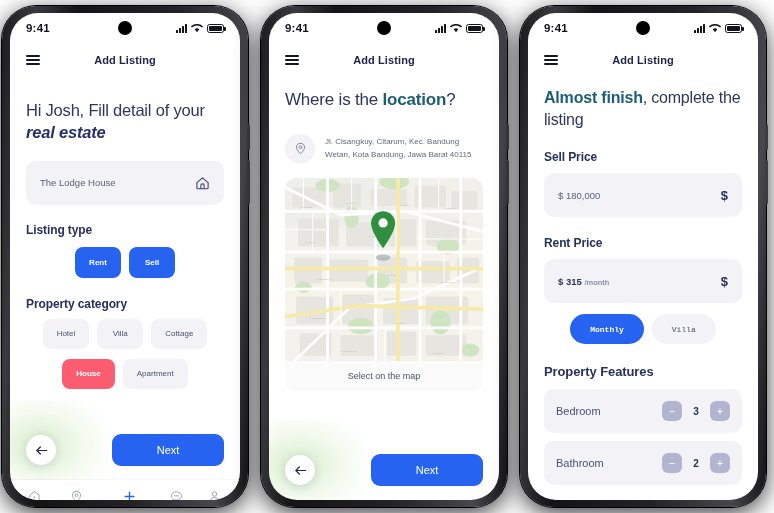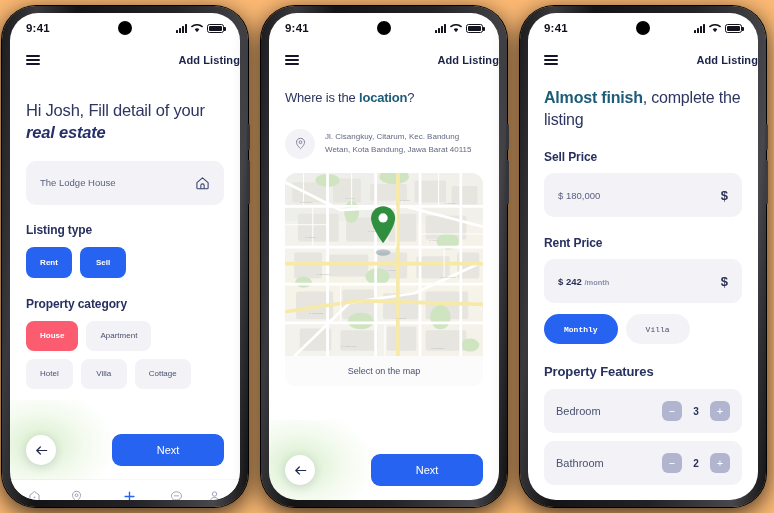--- a/index.html
+++ b/index.html
@@ -2,21 +2,21 @@
 <html><head>
 <meta charset="utf-8">
 <style>
   * { box-sizing: border-box; margin: 0; padding: 0; }
   html, body {
     width: 774px; height: 513px;
     background: #000000;
     font-family: "Liberation Sans", sans-serif;
     overflow: hidden;
   }
-  .stage { position: relative; width: 774px; height: 513px; background: #fdba74; padding-left: 36px; }
+  .stage { position: relative; width: 774px; height: 513px; background: #ffffff; padding-left: 36px; }
 
   
   .phone {
     position: absolute; top: 6px; width: 246px; height: 501px;
     background: linear-gradient(95deg,#1b1b1d 0%,#3a3a3e 12%,#141416 26%,#232327 60%,#47474c 88%,#131315 100%);
     border-radius: 34px;
     padding: 7px 8px;
     box-shadow: 0 0 0 1px #000, 0 6px 24px rgba(0,0,0,.8);
   }
   #phone-1 { left: 2px; }
@@ -45,21 +45,21 @@
   .bars i:nth-child(3){height:7px}.bars i:nth-child(4){height:9px}
   .batt { width: 17px; height: 9px; border: 1.3px solid #14141f; border-radius: 2.5px; position: relative; }
   .batt::after { content:''; position:absolute; left:1px; top:1px; bottom:1px; right:1px; background:#14141f; border-radius:1px; }
   .batt::before { content:''; position:absolute; right:-3px; top:2.5px; width:1.6px; height:3.5px; background:#14141f; border-radius:0 1px 1px 0; }
 
   
   .appbar { height: 34px; display: flex; align-items: center; padding: 0 16px; position: relative; }
   .hamburger { width: 14px; display:flex; flex-direction:column; gap:2.5px; cursor:pointer; }
   .hamburger span { display:block; height:1.8px; background:#14142b; border-radius:1px; }
   .appbar-title {
-    position:absolute; left:0; right:0; text-align:right;
+    position:absolute; left:0; right:0; text-align:center;
     font-size: 11px; font-weight: bold; color:#1c2348; letter-spacing:.1px;
   }
 
   
   .content { padding: 0 16px; position: relative; height: calc(100% - 64px); }
 
   h1.headline {
     font-size: 16.5px; line-height: 1.35; color: #2e3560; font-weight: normal;
     letter-spacing: -.2px;
   }
@@ -70,21 +70,21 @@
 
   .field {
     background:#f2f2f7; border-radius: 10px; height: 44px;
     display:flex; align-items:center; justify-content:space-between; padding: 0 14px;
   }
   .field-text { font-size: 9.5px; color:#5b617e; }
   .field-text b { color:#2a3157; font-weight:bold; }
   .field-text .unit { font-size: 7.5px; color:#8c90a8; font-weight:bold; }
   .dollar { font-size: 13px; color:#2a3157; font-weight:bold; }
 
-  .chip-row { display:flex; gap: 8px; flex-wrap: wrap; }
+  .chip-row { display:flex; gap: 8px; flex-wrap: wrap; justify-content: center; }
   .chip {
     border-radius: 8px; display:flex; align-items:center; justify-content:center;
     font-size: 8px; color:#4b5170; background:#f2f2f7; cursor:pointer;
     height: 30px; padding: 0 14px; font-weight: 500;
   }
   .chip.sq { height: 31px; min-width: 46px; }
   .chip.blue { background:#2563f0; color:#fff; font-weight:bold; }
   .chip.coral { background:#fb5c70; color:#fff; font-weight:bold; }
   .chip.pill { border-radius: 16px; height: 30px; padding: 0 20px; font-family: Liberation Mono, monospace; }
   .chip.pill.blue { background:#2563f0; }
@@ -199,28 +199,28 @@
           </svg>
         </div>
 
         <div class="section-title" style="margin-top:18px">Listing type</div>
         <div class="chip-row" style="margin-top:10px">
           <div class="chip sq blue">Rent</div>
           <div class="chip sq blue">Sell</div>
         </div>
 
         <div class="section-title" style="margin-top:19px">Property category</div>
-        <div class="chip-row" style="margin-top:10px">
-          <div class="chip coral" style="min-width:52px">House</div>
-          <div class="chip" style="min-width:52px">Apartment</div>
-        </div>
         <div class="chip-row" style="margin-top:8px">
           <div class="chip" style="min-width:46px">Hotel</div>
           <div class="chip" style="min-width:46px">Villa</div>
           <div class="chip" style="min-width:46px">Cottage</div>
+        </div>
+        <div class="chip-row" style="margin-top:10px">
+          <div class="chip coral" style="min-width:52px">House</div>
+          <div class="chip" style="min-width:52px">Apartment</div>
         </div>
 
         <div class="bottom-actions" style="bottom:56px">
           <div class="glow"></div>
           <div class="back-btn">
             <svg width="13" height="11" viewBox="0 0 16 13">
               <path d="M14.4 6.5 H2.4 M6.6 2.2 L2.2 6.5 L6.6 10.8" stroke="#22284e" stroke-width="1.5" fill="none" stroke-linecap="round" stroke-linejoin="round"></path>
             </svg>
           </div>
           <button class="next-btn">Next</button>
@@ -292,21 +292,21 @@
       <div class="appbar">
         <div class="hamburger">
             <span></span>
             <span></span>
             <span></span>
           </div>
         <div class="appbar-title">Add Listing</div>
       </div>
 
       <div class="content">
-        <h1 class="headline" style="margin-top:12px; font-size:13px">
+        <h1 class="headline" style="margin-top:12px; font-size:17px">
           <span>Where is the </span><span class="accent-teal">location</span><span>?</span>
         </h1>
 
         <div style="display:flex; align-items:center; gap:10px; margin-top:22px">
           <div class="loc-badge">
             <svg width="13" height="13" viewBox="0 0 16 16">
               <path d="M8 1.6 C5.2 1.6 3 3.8 3 6.5 C3 10 8 14.4 8 14.4 C8 14.4 13 10 13 6.5 C13 3.8 10.8 1.6 8 1.6 Z" fill="none" stroke="#7b8099" stroke-width="1.2"></path>
               <circle cx="8" cy="6.4" r="1.7" fill="none" stroke="#7b8099" stroke-width="1.2"></circle>
             </svg>
           </div>
@@ -459,21 +459,21 @@
         </h1>
 
         <div class="section-title" style="margin-top:20px">Sell Price</div>
         <div class="field" style="margin-top:9px">
           <span class="field-text">$ 180,000</span>
           <span class="dollar">$</span>
         </div>
 
         <div class="section-title" style="margin-top:19px">Rent Price</div>
         <div class="field" style="margin-top:9px">
-          <span class="field-text"><b>$ 242</b> <span class="unit">/month</span></span>
+          <span class="field-text"><b>$ 315</b> <span class="unit">/month</span></span>
           <span class="dollar">$</span>
         </div>
 
         <div class="chip-row" style="margin-top:11px">
           <div class="chip pill blue">Monthly</div>
           <div class="chip pill">Villa</div>
         </div>
 
         <div class="section-title" style="margin-top:20px; font-size:13px">Property Features</div>
 

